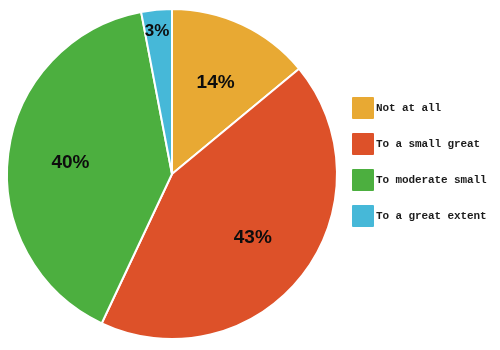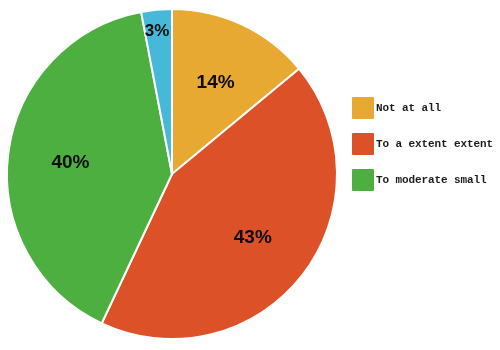--- a/index.html
+++ b/index.html
@@ -85,21 +85,25 @@
       </g>
   </svg>
 
   <div id="legend">
       <div class="legend-row">
         <span class="legend-swatch" style="background: rgb(232, 169, 51);"></span>
         <span class="legend-text">Not at all</span>
       </div>
       <div class="legend-row">
         <span class="legend-swatch" style="background: rgb(221, 81, 41);"></span>
-        <span class="legend-text">To a extent extent</span>
+        <span class="legend-text">To a small great</span>
       </div>
       <div class="legend-row">
         <span class="legend-swatch" style="background: rgb(76, 175, 63);"></span>
         <span class="legend-text">To moderate small</span>
+      </div>
+      <div class="legend-row">
+        <span class="legend-swatch" style="background: rgb(70, 184, 216);"></span>
+        <span class="legend-text">To a great extent</span>
       </div>
     </div>
 
 </div>
 
 </body></html>

